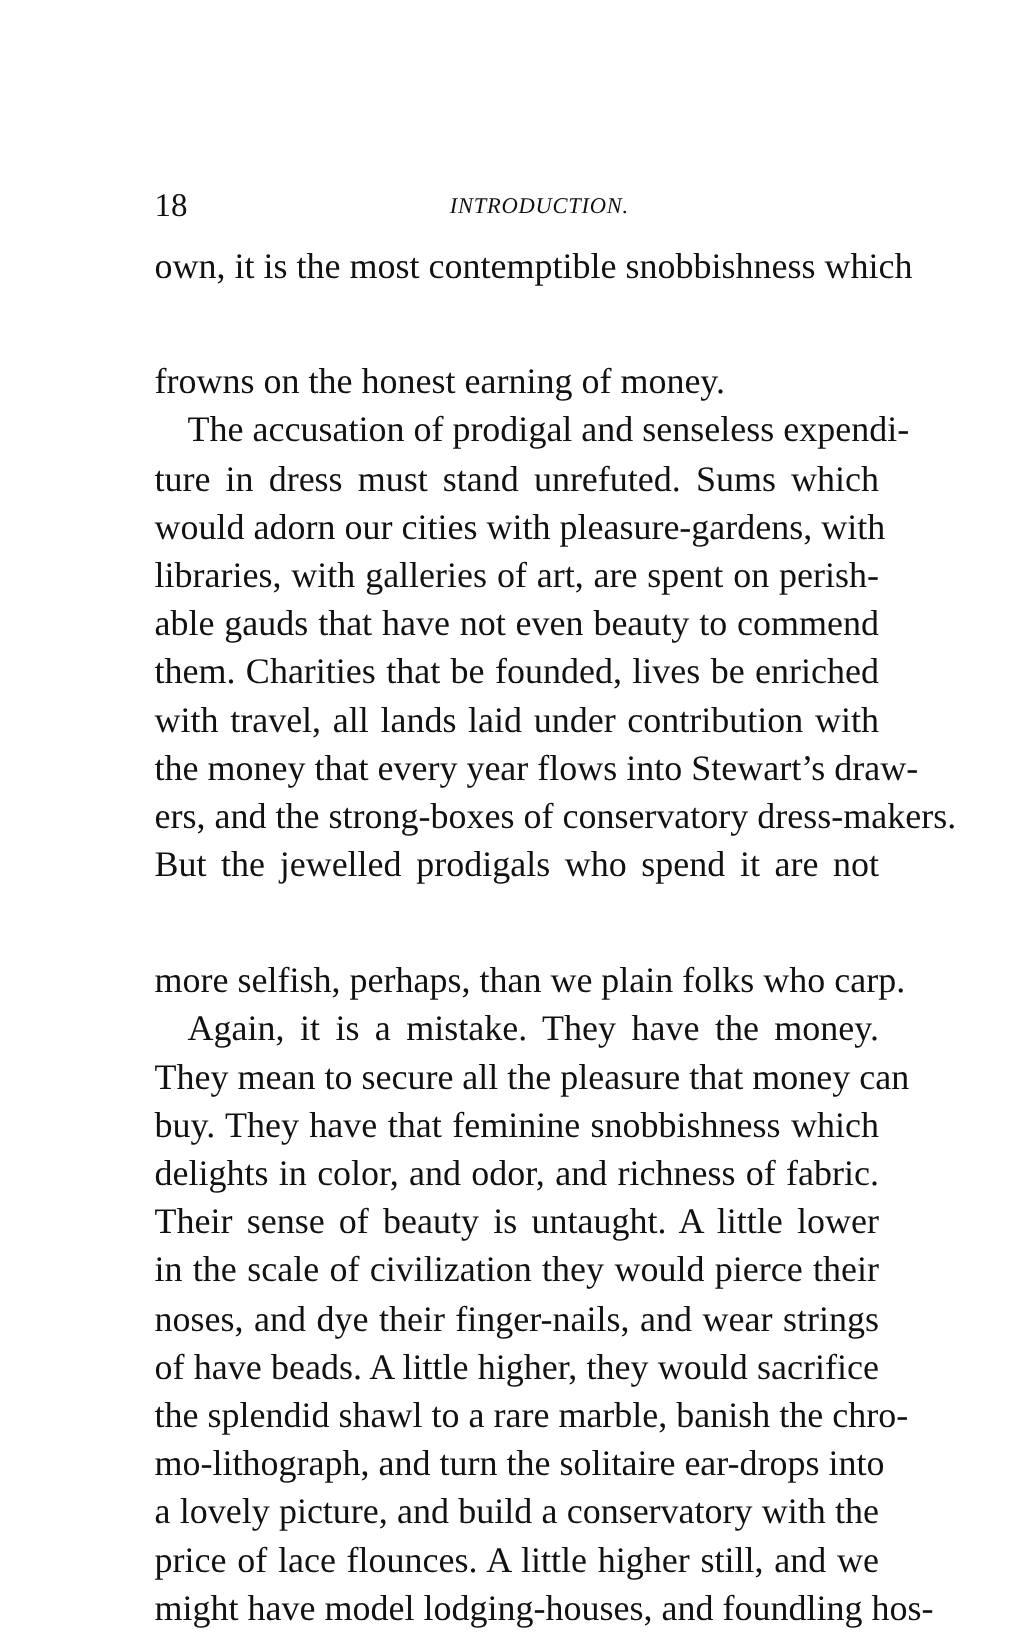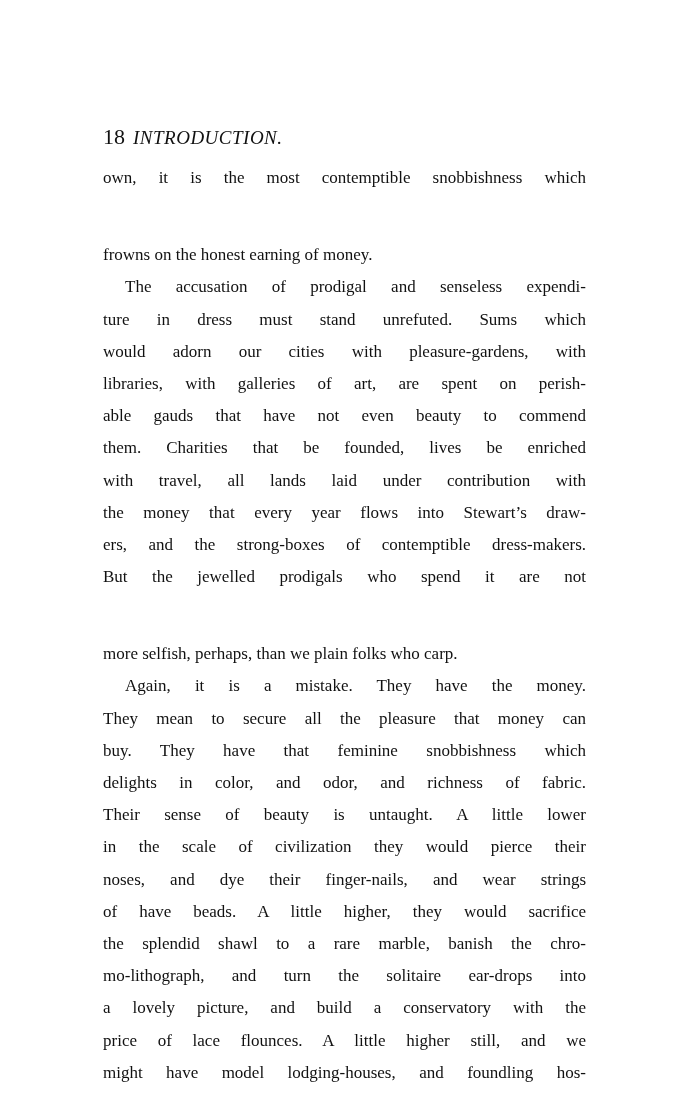--- a/index.html
+++ b/index.html
@@ -33,37 +33,38 @@
       left: 0;
       top: 0;
       font-size: 22px;
       line-height: 30px;
     }
     .running-title {
       position: absolute;
       left: 0;
       right: 0;
       top: 1px;
+      text-align: center;
       font-style: italic;
-      font-size: 19px;
+      font-size: 15px;
       letter-spacing: 0.5px;
       line-height: 30px;
       padding-left: 30px;
     }
     .body-text {
       position: absolute;
       left: 103px;
       top: 146px;
       width: 483px;
     }
     .line {
       display: block;
       height: 32.2px;
       line-height: 32.2px;
-      font-size: 17px;
+      font-size: 24px;
       white-space: nowrap;
       text-align: justify;
       text-align-last: justify;
     }
     .line.last {
       text-align: left;
       text-align-last: left;
       margin-top: 45px;
     }
     .line.indent {
@@ -83,21 +84,21 @@
       <span class="line">own, it is the most contemptible snobbishness which</span>
       <span class="line last">frowns on the honest earning of money.</span>
       <span class="line indent">The accusation of prodigal and senseless expendi-</span>
       <span class="line">ture in dress must stand unrefuted.  Sums which</span>
       <span class="line">would adorn our cities with pleasure-gardens, with</span>
       <span class="line">libraries, with galleries of art, are spent on perish-</span>
       <span class="line">able gauds that have not even beauty to commend</span>
       <span class="line">them.  Charities that be founded, lives be enriched</span>
       <span class="line">with travel, all lands laid under contribution with</span>
       <span class="line">the money that every year flows into Stewart’s draw-</span>
-      <span class="line">ers, and the strong-boxes of contemptible dress-makers.</span>
+      <span class="line">ers, and the strong-boxes of conservatory dress-makers.</span>
       <span class="line">But the jewelled prodigals who spend it are not</span>
       <span class="line last">more selfish, perhaps, than we plain folks who carp.</span>
       <span class="line indent">Again, it is a mistake.  They have the money.</span>
       <span class="line">They mean to secure all the pleasure that money can</span>
       <span class="line">buy.  They have that feminine snobbishness which</span>
       <span class="line">delights in color, and odor, and richness of fabric.</span>
       <span class="line">Their sense of beauty is untaught.  A little lower</span>
       <span class="line">in the scale of civilization they would pierce their</span>
       <span class="line">noses, and dye their finger-nails, and wear strings</span>
       <span class="line">of have beads.  A little higher, they would sacrifice</span>

